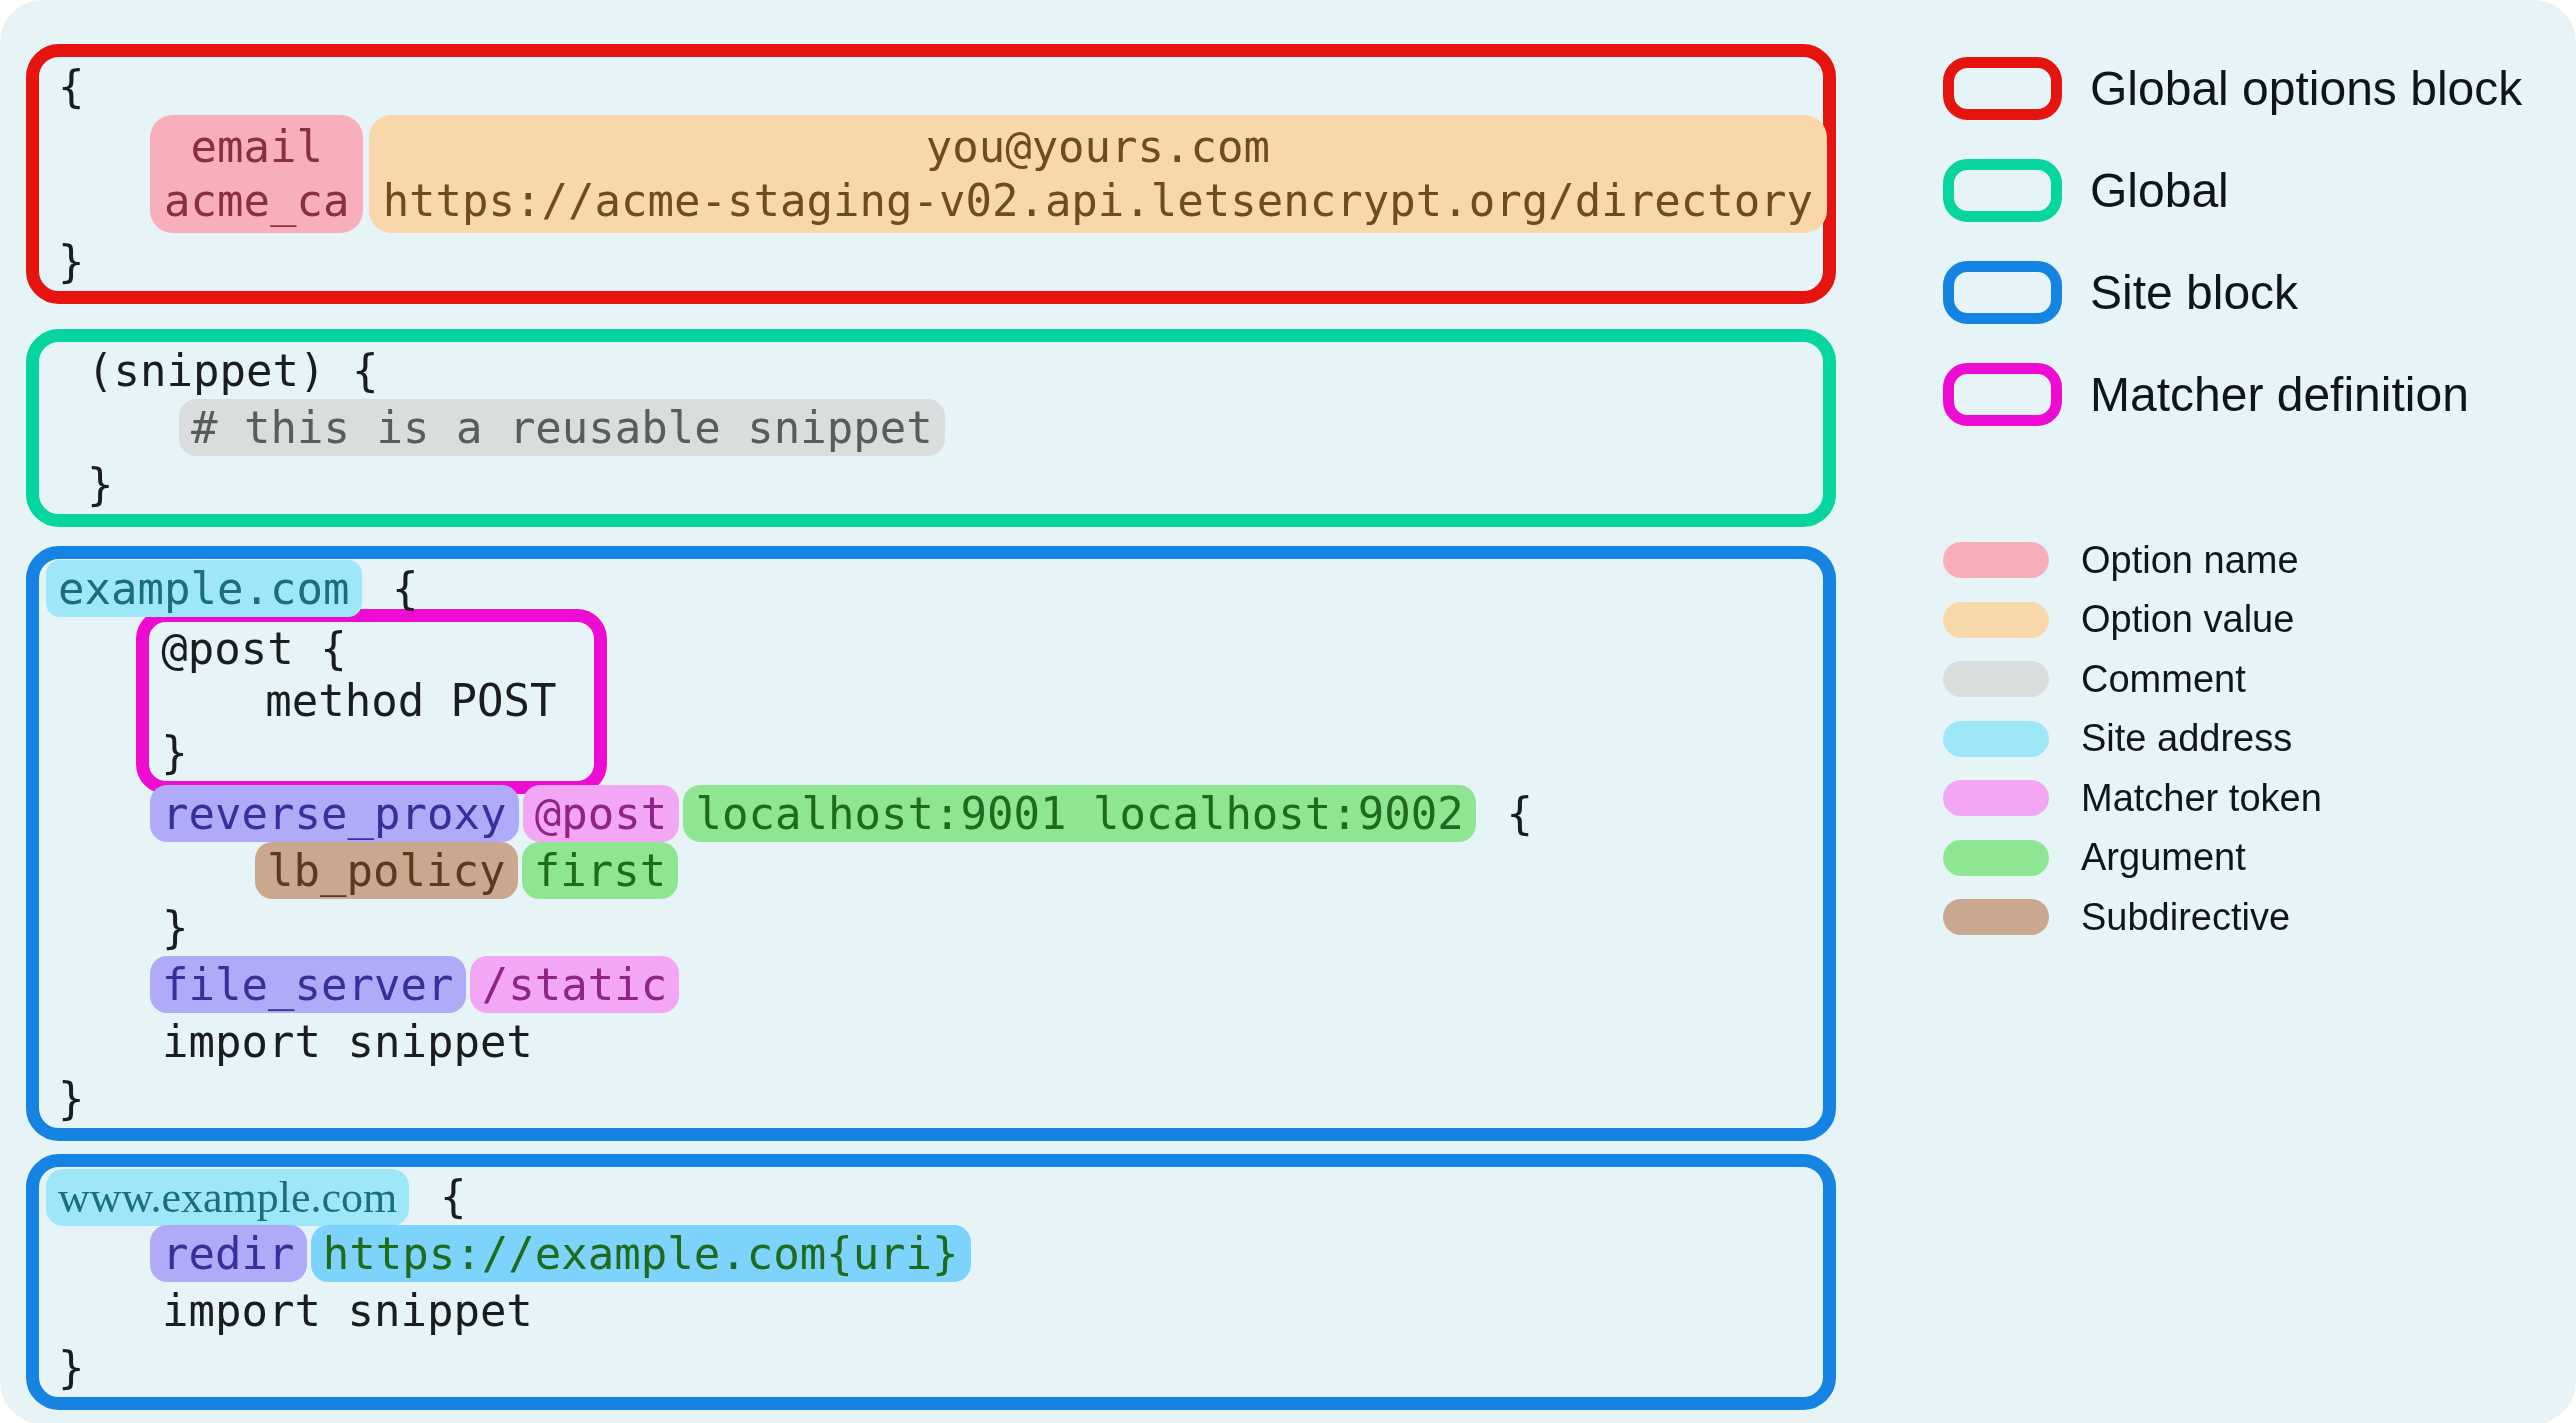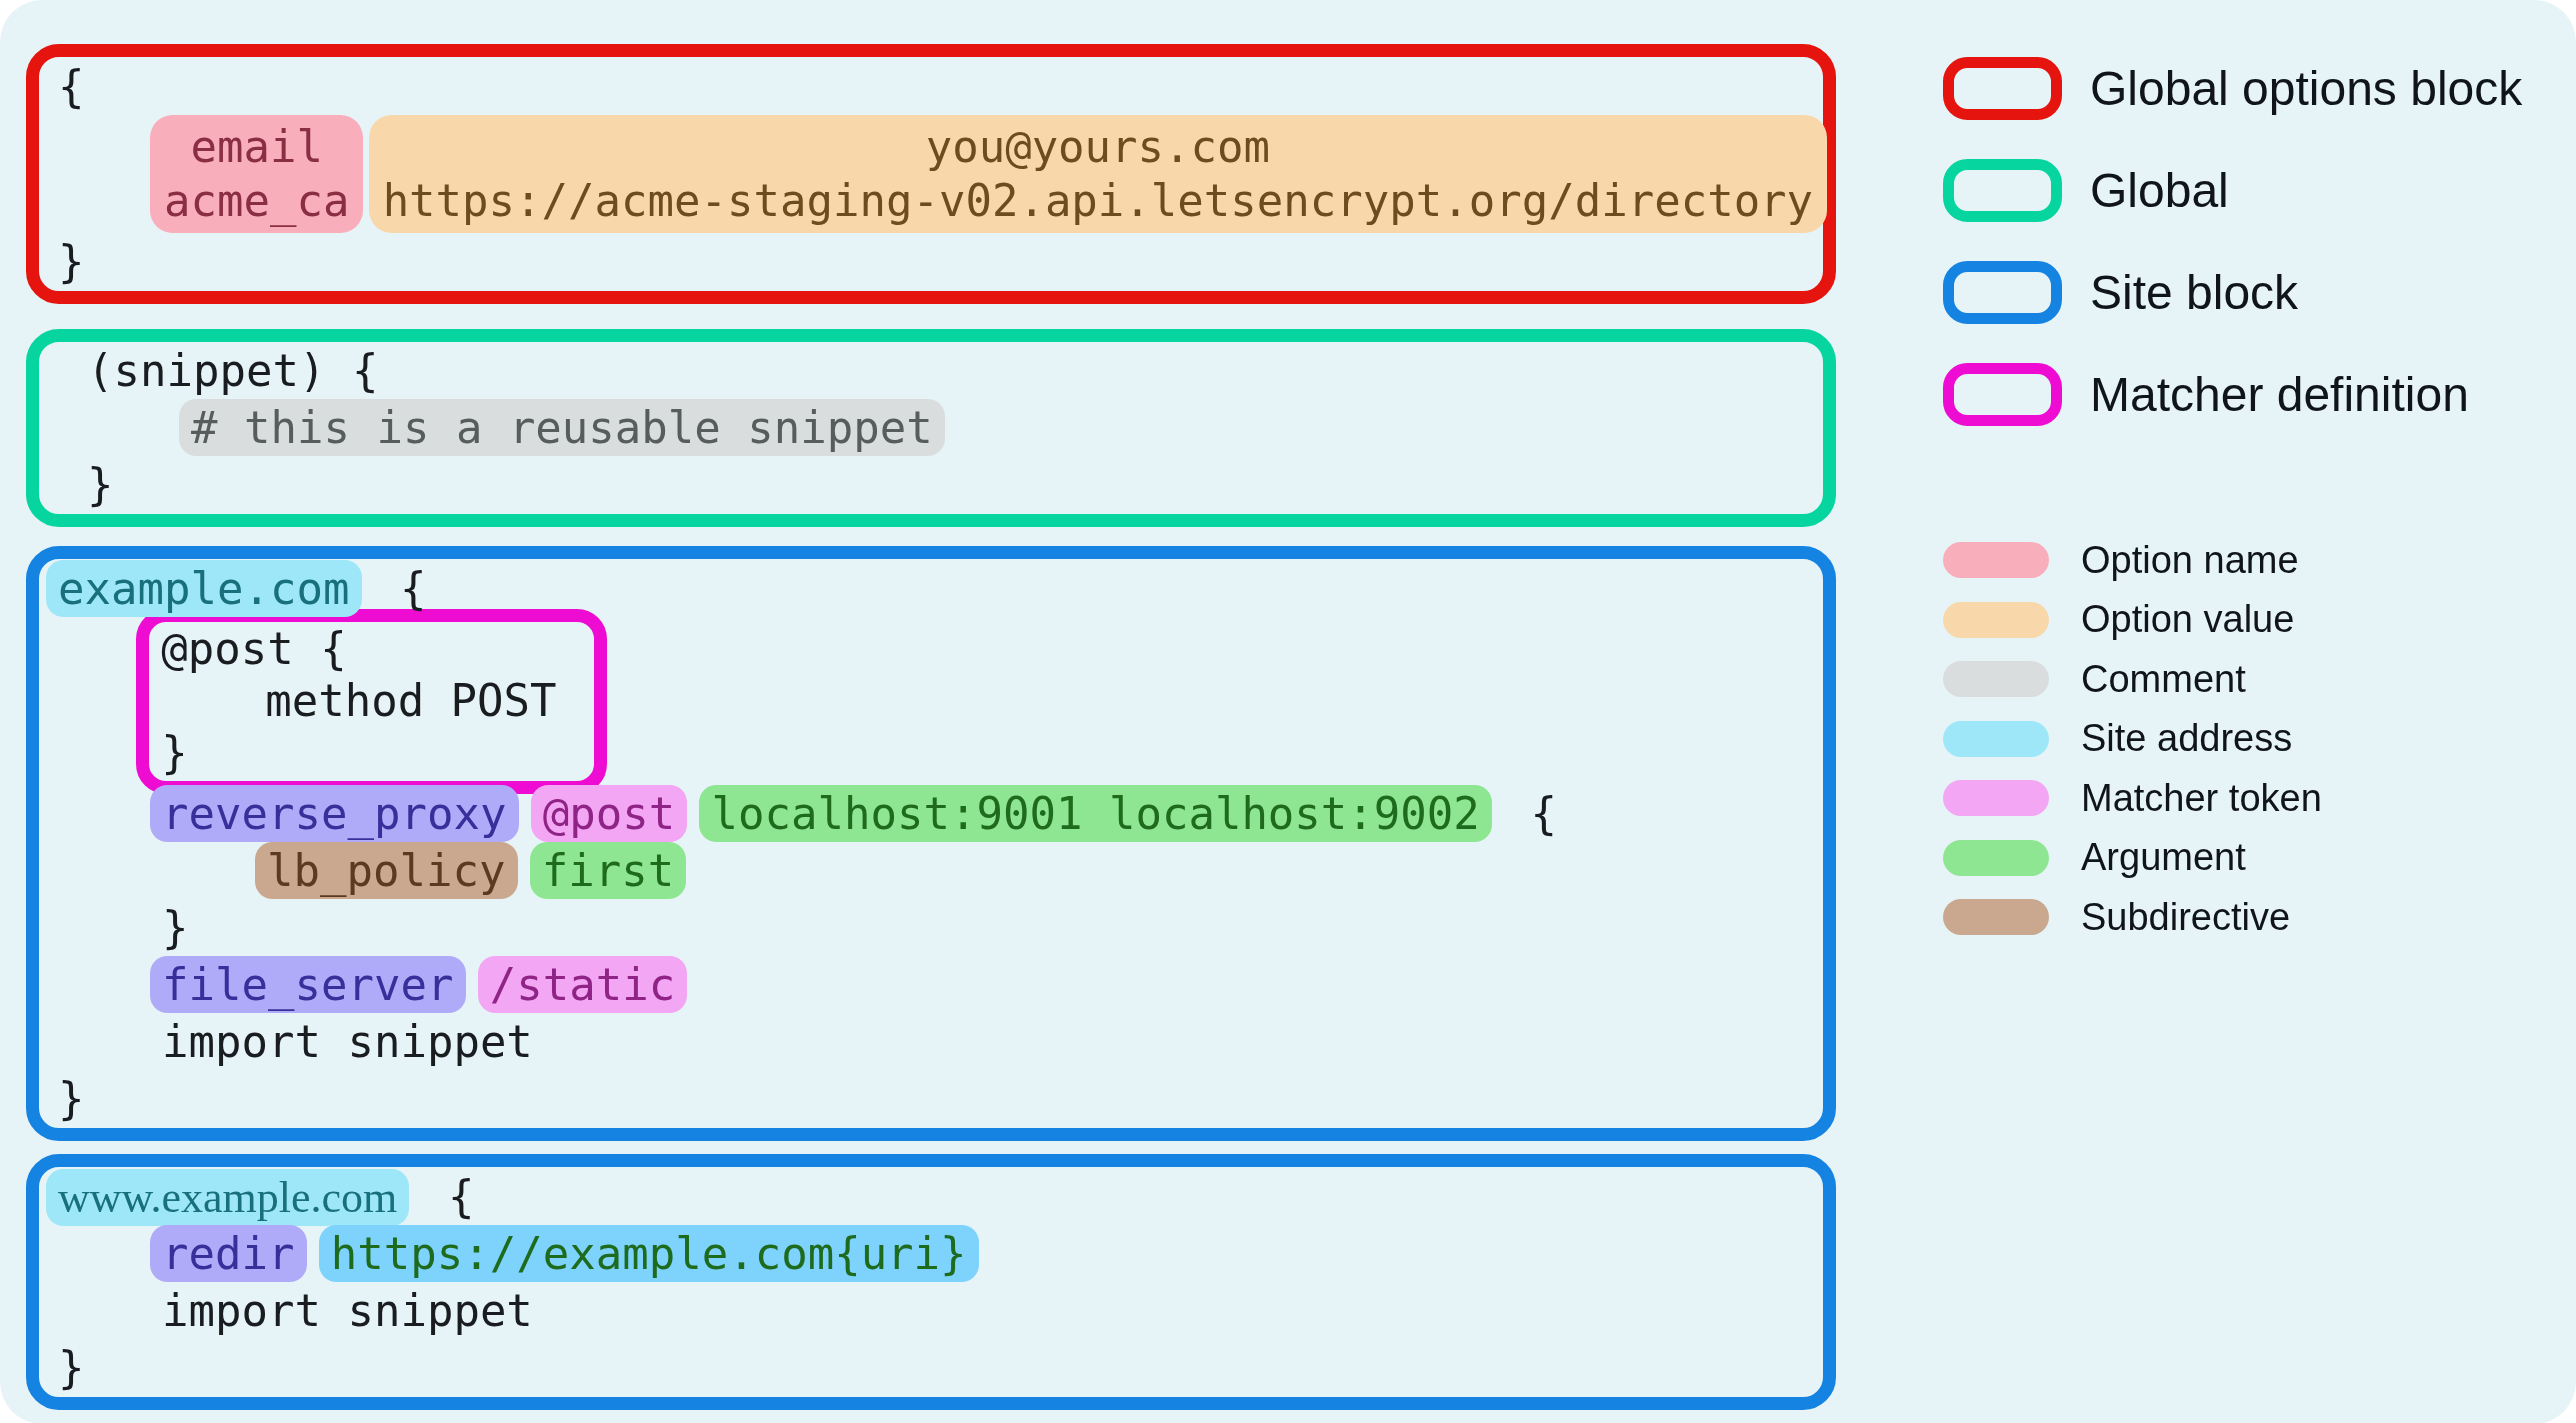--- a/index.html
+++ b/index.html
@@ -1,20 +1,20 @@
 <!DOCTYPE html>
 <html style="font-size:14px"><head>
 <meta charset="utf-8">
 <style>
   html,body{margin:0;padding:0;background:#ffffff;}
   .canvas{position:relative;width:2576px;height:1424px;background:#e7f4f7;border-radius:42px;overflow:hidden;font-family:"DejaVu Sans Mono","Liberation Mono",monospace;}
   .code-col{position:absolute;left:26px;top:0;width:1845px;}
   .cblock{box-sizing:border-box;width:1810px;border:13px solid #000;border-radius:33px;padding:0.9px 15.7px 0.9px 19px;font-size:44px;color:#1a1d20;}
   .cblock .line{height:57px;line-height:57px;white-space:pre;}
-  .hl{display:inline-block;padding:0 12.2px;margin-right:12px;border-radius:17.4px;}
+  .hl{display:inline-block;padding:0 12.2px;margin-right:4px;border-radius:17.4px;}
   .line.flush > .hl:first-child{margin-left:-12.2px;}
   .ind1{padding-left:104px;}
   .ind2{padding-left:209px;}
   .m-red{margin-top:44px;}
   .m-green{margin-top:24.4px;padding-left:48px;}
   .m-site1{margin-top:18.3px;}
   .m-site2{margin-top:13px;}
   .matcher{display:block;width:max-content;border:13px solid #f0f;border-radius:30px;padding:1.7px 37px 1.7px 12.2px;margin:-7.8px 0 -8.7px 78px;}
   .matcher .line{height:52px;line-height:52px;}
   .gopt{display:flex;align-items:flex-start;margin-left:92px;text-align:center;}
@@ -46,21 +46,21 @@
           </div>
         </div>
         <div class="line"><span class="plain" style="white-space: pre;">}</span></div>
       </div>
       <div class="cblock m-green" style="border-color: rgb(7, 213, 160);">
         <div class="line"><span class="plain" style="white-space: pre;">(snippet) {</span></div>
         <div class="line ind1 flush"><span class="hl" style="background: rgb(217, 221, 221); color: rgb(87, 93, 93);"># this is a reusable snippet</span></div>
         <div class="line"><span class="plain" style="white-space: pre;">}</span></div>
       </div>
       <div class="cblock m-site1" style="border-color: rgb(21, 131, 225);">
-        <div class="line flush"><span class="hl" style="background: rgb(158, 231, 248); color: rgb(23, 112, 123);">example.com</span><span class="plain" style="white-space: pre;"> {</span></div>
+        <div class="line flush"><span class="hl" style="background: rgb(158, 231, 248); color: rgb(23, 112, 123); border-radius: 14px;">example.com</span><span class="plain" style="white-space: pre;"> {</span></div>
         <div class="matcher" style="border-color: rgb(238, 12, 210);">
           <div class="line"><span class="plain" style="white-space: pre;">@post {</span></div>
           <div class="line ind1"><span class="plain" style="white-space: pre;">method POST</span></div>
           <div class="line"><span class="plain" style="white-space: pre;">}</span></div>
         </div>
         <div class="line ind1 flush"><span class="hl" style="background: rgb(176, 171, 249); color: rgb(55, 48, 155);">reverse_proxy</span><span class="hl" style="background: rgb(243, 166, 243); color: rgb(143, 36, 134);">@post</span><span class="hl" style="background: rgb(143, 230, 146); color: rgb(30, 107, 30);">localhost:9001 localhost:9002</span><span class="plain" style="white-space: pre;"> {</span></div>
         <div class="line ind2 flush"><span class="hl" style="background: rgb(201, 168, 143); color: rgb(91, 58, 33);">lb_policy</span><span class="hl" style="background: rgb(143, 230, 146); color: rgb(30, 107, 30);">first</span></div>
         <div class="line ind1"><span class="plain" style="white-space: pre;">}</span></div>
         <div class="line ind1 flush"><span class="hl" style="background: rgb(176, 171, 249); color: rgb(55, 48, 155);">file_server</span><span class="hl" style="background: rgb(243, 166, 243); color: rgb(143, 36, 134);">/static</span></div>
         <div class="line ind1"><span class="plain" style="white-space: pre;">import snippet</span></div>

